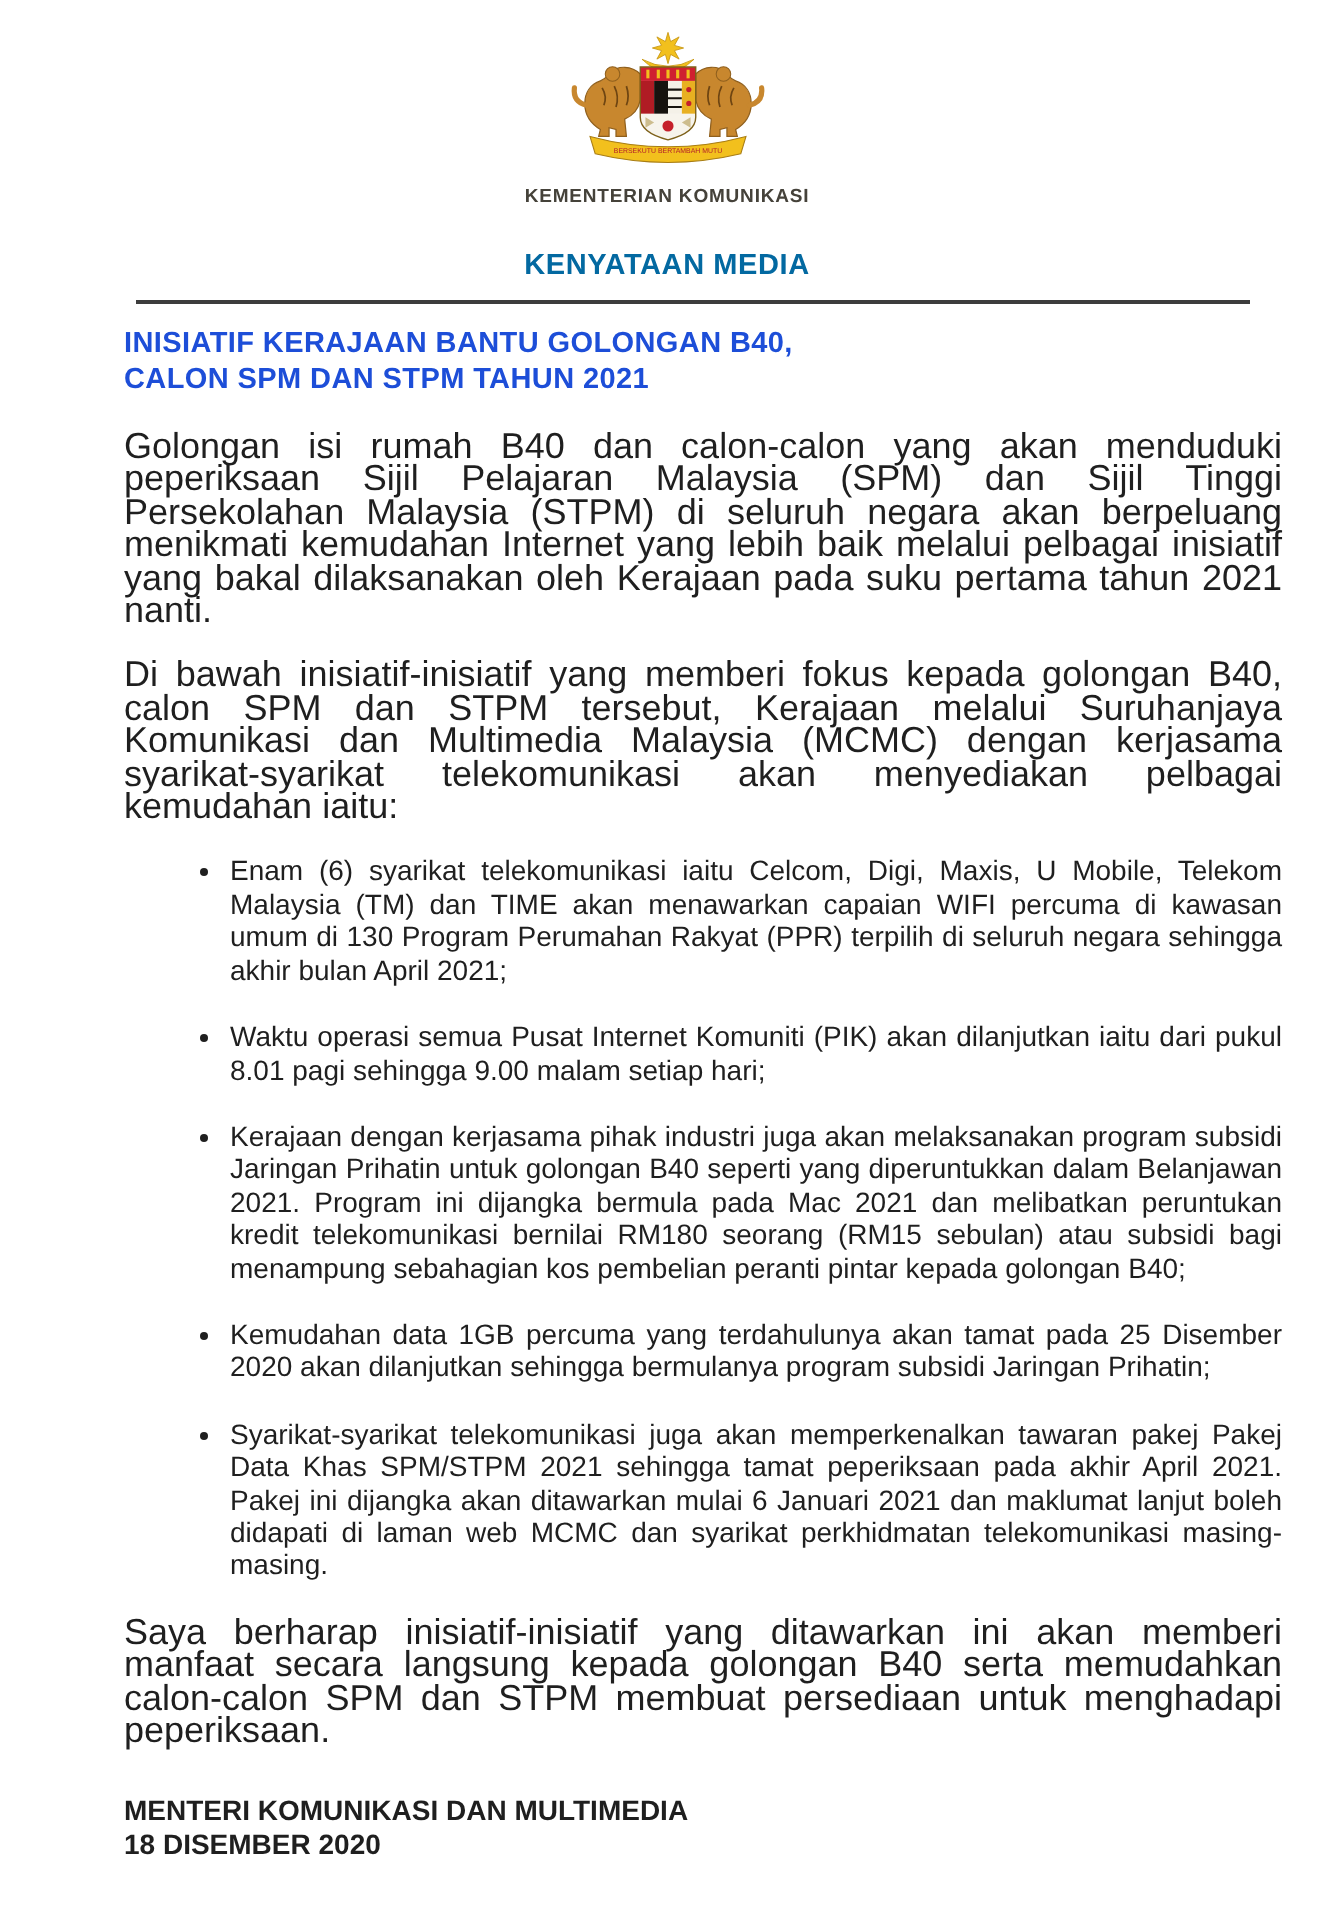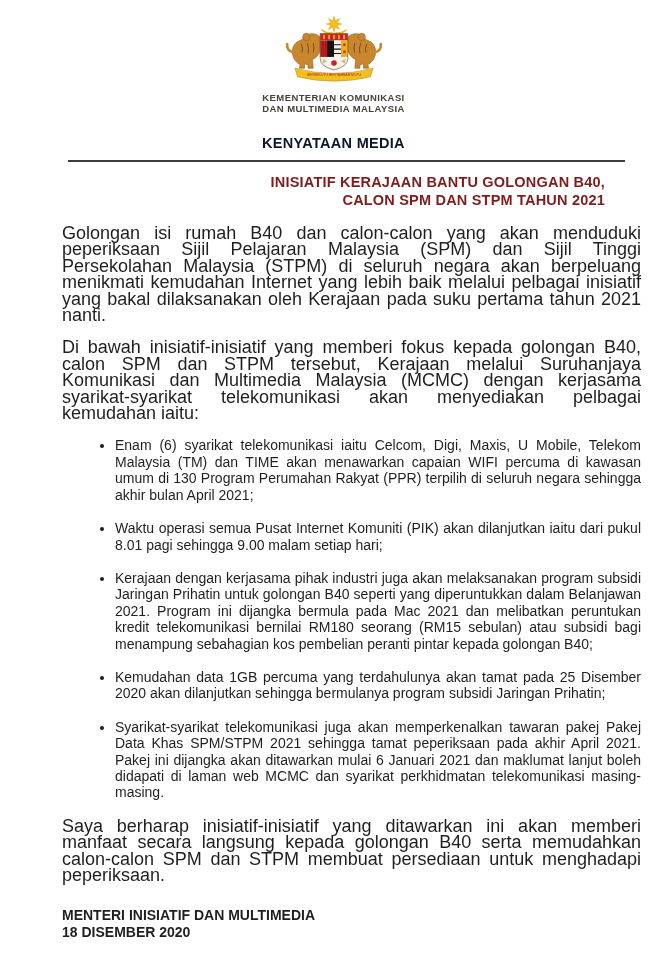--- a/index.html
+++ b/index.html
@@ -24,31 +24,31 @@
     font-size:9.5px; line-height:11px;
     letter-spacing:0.4px;
     color:#45423a;
     font-weight:bold;
   }
   
   h1.doc-type {
     margin:22px 36px 0 0;
     font-size:14.5px; line-height:15px;
     text-align:center; letter-spacing:0.3px;
-    font-weight:bold; color:#0f172a;
+    font-weight:bold; color:#0369a1;
   }
   hr.head-rule {
     border:none; border-top:2px solid #3d3d3d;
     margin:9px 16px 0 6px;
   }
   h2.doc-title {
     margin:11px 36px 0 0;
     font-size:14.5px; line-height:18px;
-    text-align:right; letter-spacing:0.2px;
-    font-weight:bold; color:#7f1d1d;
+    text-align:left; letter-spacing:0.2px;
+    font-weight:bold; color:#1d4ed8;
   }
   
   p.body-par {
     margin:16px 0 0 0;
     font-size:18px; line-height:16.4px;
     text-align:justify;
   }
   ul.initiatives {
     margin:16px 0 12px 0;
     padding:0 0 0 53px;
@@ -109,21 +109,20 @@
         </g>
 
         <g>
           <path d="M15,60 Q60,72 105,60 L102,70 Q60,80 18,70 Z" fill="#f2c01d" stroke="#a87d14" stroke-width="0.6"></path>
           <text x="60" y="69.5" font-size="4" fill="#b3202a" text-anchor="middle" font-family="Liberation Sans, sans-serif">BERSEKUTU BERTAMBAH MUTU</text>
         </g>
       </svg>
     </span>
     <div class="ministry">
       <div>KEMENTERIAN KOMUNIKASI</div>
-      <div>DAN MULTIMEDIA MALAYSIA</div>
     </div>
   </header>
 
   <h1 class="doc-type">KENYATAAN MEDIA</h1>
 
   <hr class="head-rule">
 
   <h2 class="doc-title">
     <span>INISIATIF KERAJAAN BANTU GOLONGAN B40,</span><br>
     <span>CALON SPM DAN STPM TAHUN 2021</span>
@@ -137,18 +136,18 @@
     <li>Enam (6) syarikat telekomunikasi iaitu Celcom, Digi, Maxis, U Mobile, Telekom Malaysia (TM) dan TIME akan menawarkan capaian WIFI percuma di kawasan umum di 130 Program Perumahan Rakyat (PPR) terpilih di seluruh negara sehingga akhir bulan April 2021;</li>
     <li>Waktu operasi semua Pusat Internet Komuniti (PIK) akan dilanjutkan iaitu dari pukul 8.01 pagi sehingga 9.00 malam setiap hari;</li>
     <li>Kerajaan dengan kerjasama pihak industri juga akan melaksanakan program subsidi Jaringan Prihatin untuk golongan B40 seperti yang diperuntukkan dalam Belanjawan 2021. Program ini dijangka bermula pada Mac 2021 dan melibatkan peruntukan kredit telekomunikasi bernilai RM180 seorang (RM15 sebulan) atau subsidi bagi menampung sebahagian kos pembelian peranti pintar kepada golongan B40;</li>
     <li>Kemudahan data 1GB percuma yang terdahulunya akan tamat pada 25 Disember 2020 akan dilanjutkan sehingga bermulanya program subsidi Jaringan Prihatin;</li>
     <li>Syarikat-syarikat telekomunikasi juga akan memperkenalkan tawaran pakej Pakej Data Khas SPM/STPM 2021 sehingga tamat peperiksaan pada akhir April 2021. Pakej ini dijangka akan ditawarkan mulai 6 Januari 2021 dan maklumat lanjut boleh didapati di laman web MCMC dan syarikat perkhidmatan telekomunikasi masing-masing.</li>
   </ul>
 
   <p class="body-par">Saya berharap inisiatif-inisiatif yang ditawarkan ini akan memberi manfaat secara langsung kepada golongan B40 serta memudahkan calon-calon SPM dan STPM membuat persediaan untuk menghadapi peperiksaan.</p>
 
   <div class="signature">
-    <div>MENTERI INISIATIF DAN MULTIMEDIA</div>
+    <div>MENTERI KOMUNIKASI DAN MULTIMEDIA</div>
   </div>
 
   <div class="doc-date">18 DISEMBER 2020</div>
 
 </div>
 
 </body></html>

